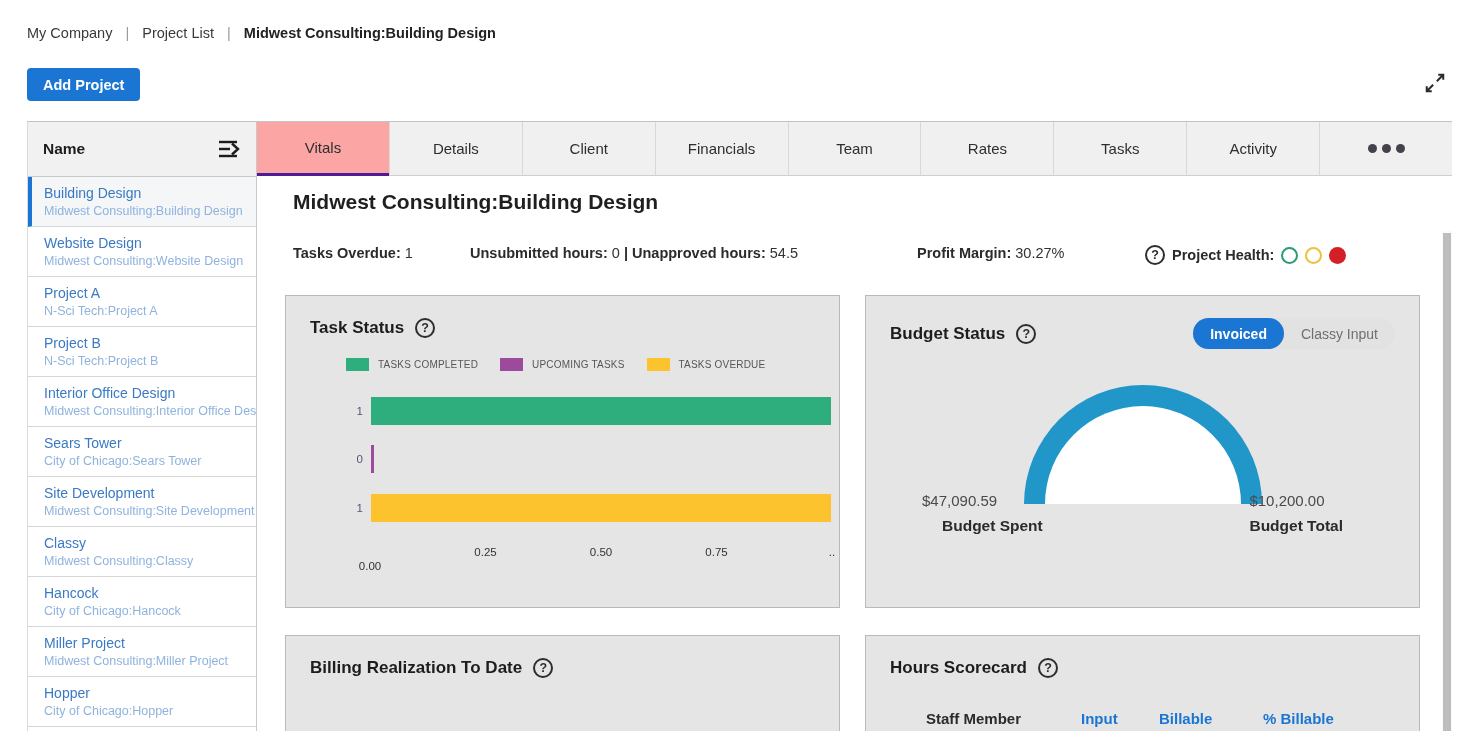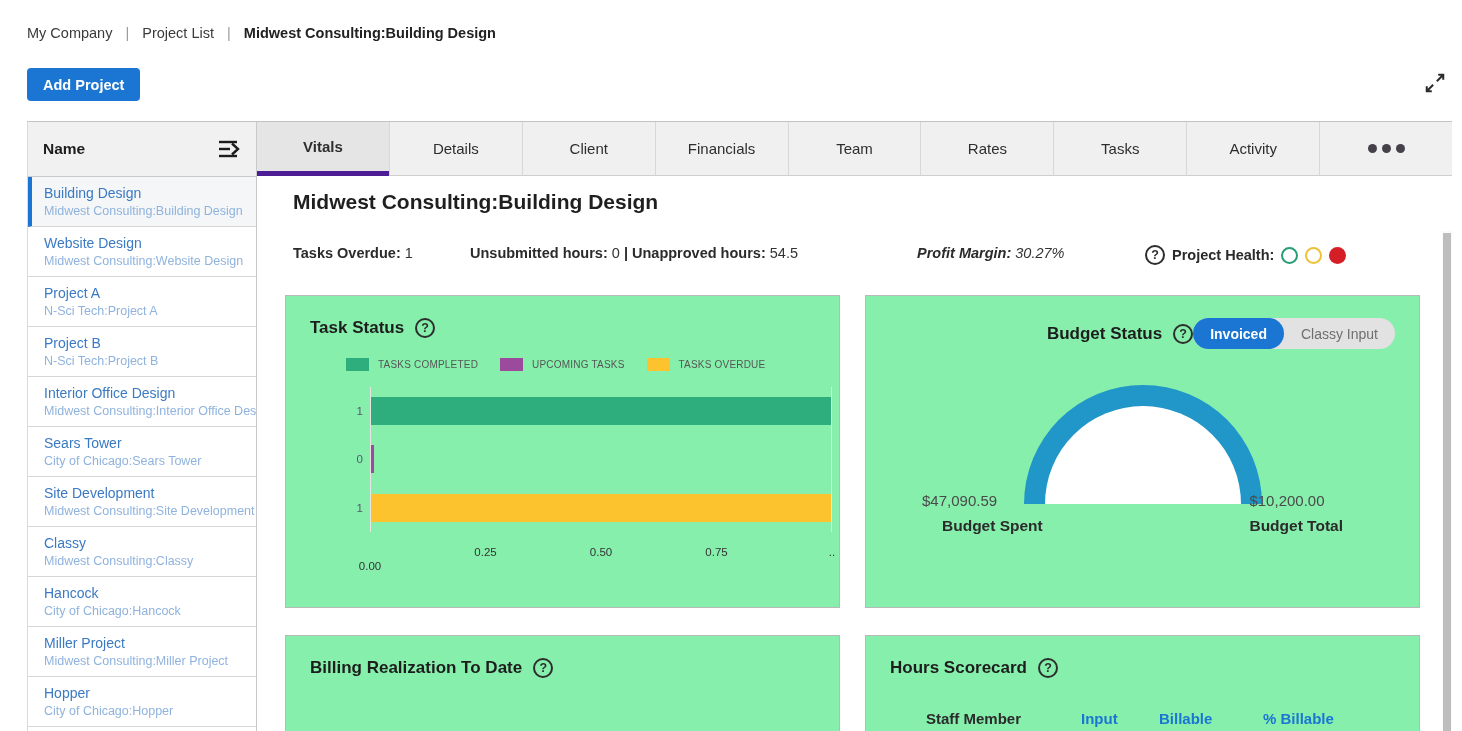--- a/index.html
+++ b/index.html
@@ -35,46 +35,46 @@
   .sb-item .t { font-size:14px; color:#3a79c3; line-height:20px; }
   .sb-item .s { font-size:12.5px; color:#8fb3de; line-height:17px; }
   .sb-item.selected { background:#f4f6f8; border-left:4px solid #1b75d2; padding-left:12px; }
 
   
   .tabs { position:absolute; left:230px; right:0; top:0; height:55px; display:flex;
     border-top:1px solid #c3c3c3; }
   .tab { flex:1; display:flex; align-items:center; justify-content:center; gap:5px;
     background:#f0f0f0; border-left:1px solid #d8d8d8; border-bottom:1px solid #cfcfcf;
     font-size:15px; color:#2e2e2e; cursor:pointer; }
-  .tab.active { background:#e5e5e5; font-weight:bold; border-bottom:5px solid #4c1d95; border-left:none; }
+  .tab.active { background:#fca5a5; font-weight:normal; border-bottom:3px solid #4c1d95; border-left:none; }
   .tab .dot { width:9px; height:9px; border-radius:50%; background:#46404a; }
 
   
   .content { position:absolute; left:230px; right:0; top:55px; bottom:0; background:#fff; overflow:hidden; }
   .page-title { position:absolute; left:36px; top:14px; font-size:21px; font-weight:bold; color:#1f1f1f; }
 
   .stats { position:absolute; left:0; top:69px; right:0; height:22px; font-size:14.5px; }
   .stats b { color:#2b2b2b; }
   .stat { position:absolute; white-space:nowrap; }
   .stat-overdue { left:36px; }
   .stat-hours { left:213px; }
-  .stat-margin { left:660px;font-style:italic; }
+  .stat-margin { left:660px; }
   .stat-health { left:888px; display:flex; align-items:center; gap:7px; }
   .pipe { color:#2b2b2b; font-weight:bold; }
 
   .help { display:inline-flex; width:20px; height:20px; border:2px solid #2d2d2d; border-radius:50%;
     align-items:center; justify-content:center; font-size:12.5px; font-weight:bold; color:#2d2d2d;
     cursor:pointer; vertical-align:middle; flex:none; }
   .health-dot { width:17px; height:17px; border-radius:50%; display:inline-block; }
   .hd-green { border:2px solid #2a9d77; }
   .hd-yellow { border:2px solid #edc239; }
   .hd-red { background:#d41f26; }
 
   
-  .card { position:absolute; background:#86efac; border:1px solid #b9b9b9; }
+  .card { position:absolute; background:#e5e5e5; border:1px solid #b9b9b9; }
   .card-task { left:28px; top:119px; width:555px; height:313px; padding:22px 24px; }
   .card-budget { left:608px; top:119px; width:555px; height:313px; padding:22px 24px; }
   .card-billing { left:28px; top:459px; width:555px; height:290px; padding:22px 24px; }
   .card-hours { left:608px; top:459px; width:555px; height:290px; padding:22px 24px; }
   .card-title-row { display:flex; align-items:center; gap:11px; }
   .card-title { font-size:17px; font-weight:bold; color:#1d1d1d; }
 
   
   .legend { display:flex; gap:22px; margin:20px 0 0 36px; align-items:center; }
   .legend-item { display:flex; align-items:center; gap:9px; }
@@ -82,21 +82,21 @@
   .legend-label { font-size:10px; color:#565656; letter-spacing:.2px; }
   .plot { position:relative; margin:16px 0 0 60px; width:462px; height:145px;
     border-left:1px solid #e9e3e5; border-right:1px solid #e9e3e5; }
   .bar-row { position:relative; height:48.3px; display:flex; align-items:center; }
   .bar { height:28px; min-width:0; }
   .ylab { position:absolute; left:-26px; width:18px; text-align:right; font-size:11.5px; color:#55566e; }
   .xaxis { position:relative; margin-left:60px; width:462px; height:18px; margin-top:14px; }
   .tick { position:absolute; transform:translateX(-50%); font-size:11.5px; color:#333; }
 
   
-  .budget-head { display:flex; align-items:center; justify-content:flex-end; }
+  .budget-head { display:flex; align-items:center; justify-content:space-between; }
   .toggle { display:flex; align-items:center; background:#e2e2e2; border-radius:17px; height:31px; font-size:14px; }
   .toggle .opt { padding:0 17px; height:31px; display:flex; align-items:center; cursor:pointer; color:#6f6f6f; }
   .toggle .opt.active { background:#1b75d2; color:#fff; font-weight:bold; border-radius:17px; }
   .gauge-wrap { position:relative; height:225px; margin-top:8px; }
   .gauge-arc { position:absolute; left:50%; top:28px; transform:translateX(-50%);
     width:238px; height:119px; border-radius:240px 240px 0 0; background:#2196c9; }
   .gauge-arc::after { content:""; position:absolute; left:21px; top:21px; width:196px; height:98px;
     border-radius:200px 200px 0 0; background:#fff; }
   .gauge-value { position:absolute; left:50%; top:100px; transform:translateX(-50%);
     font-size:40px; font-weight:bold; color:#464646; }

